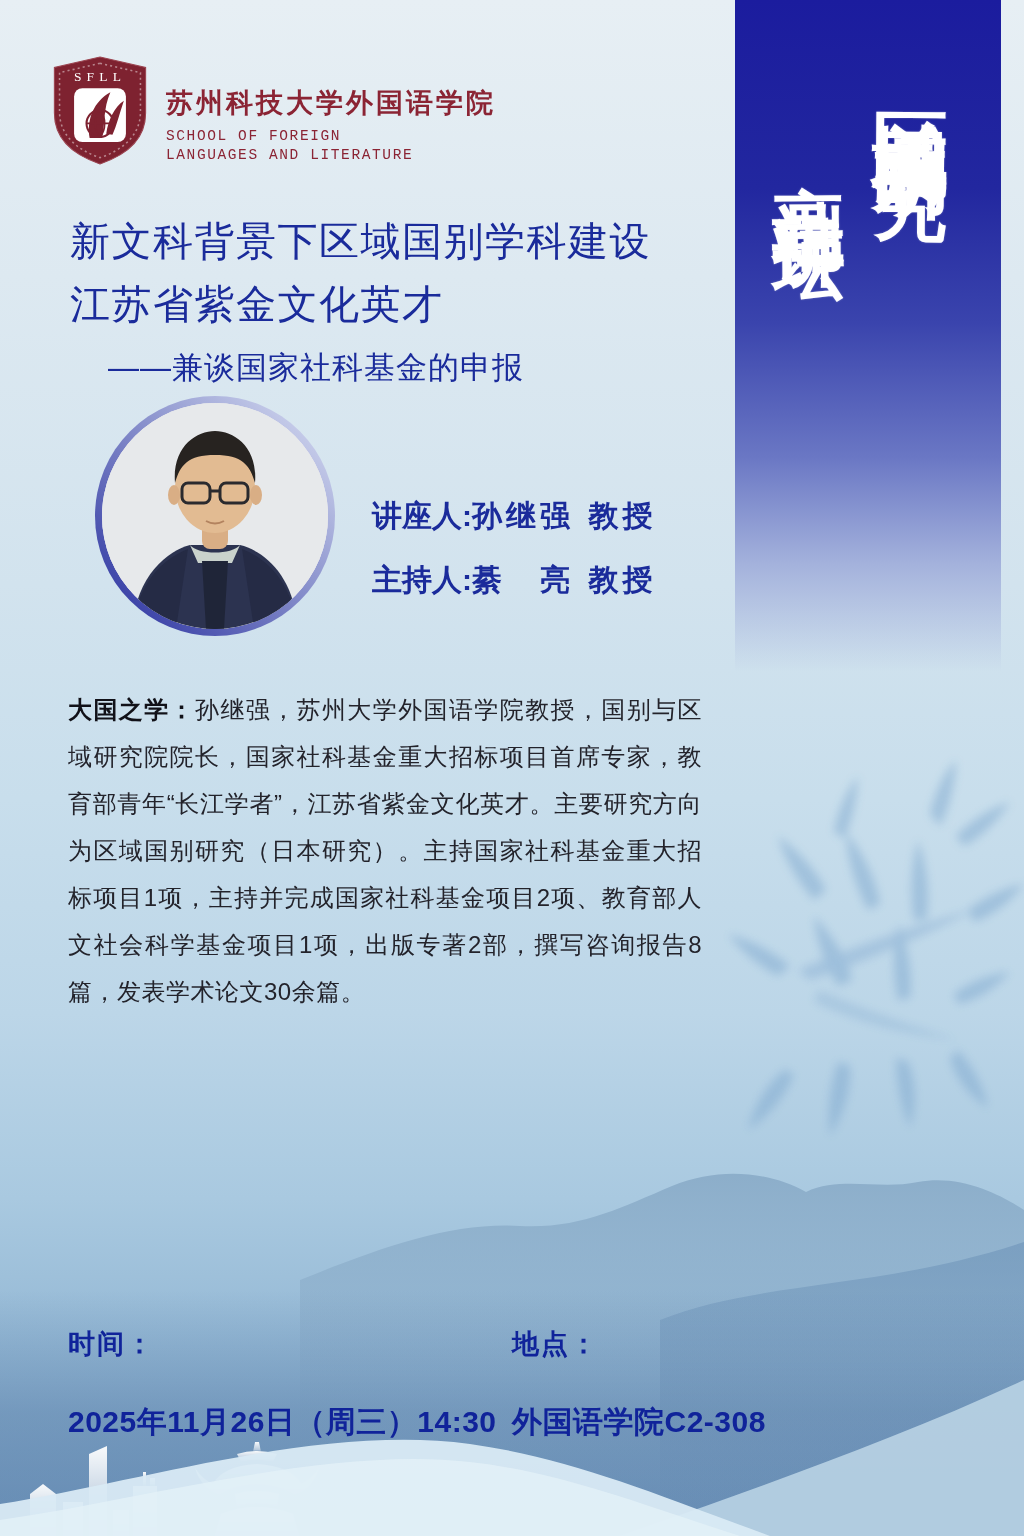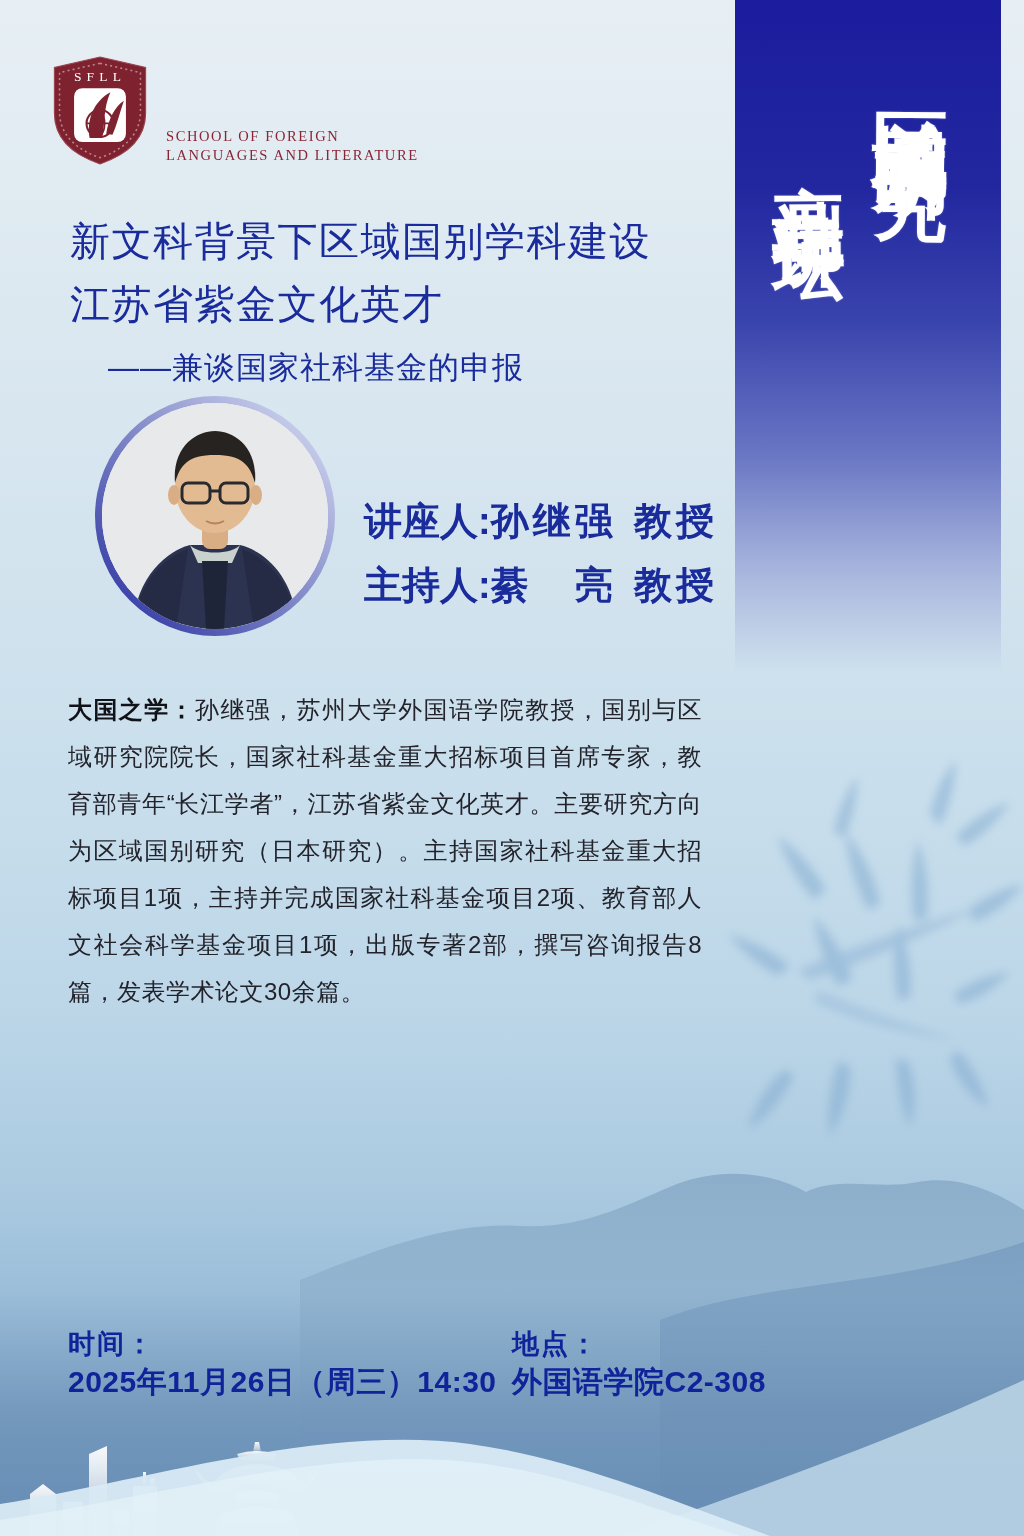--- a/index.html
+++ b/index.html
@@ -25,55 +25,55 @@
   }
   .banner .v-main{top:52px;right:38px;font-size:76px;letter-spacing:10px;transform:rotate(.5deg);}
   .banner .v-sub{top:126px;left:26px;font-size:72px;letter-spacing:16px;transform:rotate(-.5deg);}
 
   
   .logo-row{left:48px;top:55px;width:560px;height:115px;}
   .shield{position:absolute;left:0;top:0;width:104px;height:112px;}
   .logo-cn{position:absolute;left:118px;top:30px;color:#8b2434;
     font-family:"DejaVu Serif",serif;font-weight:bold;font-size:27px;letter-spacing:3px;}
   .logo-en{position:absolute;left:118px;top:72px;color:#8b2434;
-    font-family:Liberation Serif, serif;font-size:14.5px;letter-spacing:1.6px;line-height:19px;}
+    font-family:Liberation Mono, monospace;font-size:14.5px;letter-spacing:1.6px;line-height:19px;}
 
   
   .title{left:70px;top:210px;color:#1a2b9b;font-weight:400;}
   .title .t-big{font-size:40px;line-height:63px;letter-spacing:1.5px;}
   .title .t-sub{font-size:31px;line-height:48px;margin-top:8px;letter-spacing:1px;margin-left:38px;}
 
   
   .photo-ring{
     left:95px;top:396px;width:240px;height:240px;border-radius:50%;
     background:linear-gradient(to bottom left,#dfe4f5 0%,#8a92cd 45%,#232a9c 100%);
     padding:0;box-sizing:border-box;
   }
   .photo-inner{
     position:absolute;left:7px;top:7px;width:226px;height:226px;border-radius:50%;
     overflow:hidden;background:#ebecee;
   }
-  .speaker-line{color:#1a2b9b;font-size:38px;font-weight:bold;white-space:nowrap;}
+  .speaker-line{color:#1a2b9b;font-size:30px;font-weight:bold;white-space:nowrap;margin-left:8px;}
   .sl1{left:364px;top:496px;}
   .sl2{left:364px;top:560px;}
   .speaker-name{font-family:"DejaVu Serif",serif;font-weight:bold;letter-spacing:4px;}
 
   
   .para{
     left:68px;width:634px;color:#23232b;font-size:24px;line-height:47px;
     text-align:justify;letter-spacing:.5px;
   }
   .para .plabel{font-weight:bold;color:#111118;}
   .bio{top:686px;}
   .abstract{top:962px;}
 
   
   .f-label{color:#10239a;font-family:"DejaVu Serif",serif;font-weight:bold;
     font-size:27px;letter-spacing:2px;white-space:nowrap;}
-  .f-value{color:#10239a;font-size:30px;font-weight:bold;white-space:nowrap;letter-spacing:.5px;}
+  .f-value{color:#10239a;font-size:30px;font-weight:bold;white-space:nowrap;letter-spacing:.5px;margin-top:40px;}
   .ft-label{left:68px;top:1326px;}
   .ft-value{left:68px;top:1362px;}
   .fl-label{left:512px;top:1326px;}
   .fl-value{left:512px;top:1362px;}
 
   
   .leaves{left:718px;top:740px;width:306px;height:450px;filter:blur(5px);opacity:.85;}
   .mountains{left:0;top:1130px;width:1024px;height:406px;}
   .deepband{left:0;top:1290px;width:1024px;height:246px;
     background:linear-gradient(180deg,rgba(84,120,163,0) 0%,rgba(80,116,160,.38) 50%,rgba(86,123,166,.5) 100%);}
@@ -137,20 +137,21 @@
     <svg class="shield" viewBox="0 0 100 108">
       <path d="M50,2 L94,12 V56 C94,82 74,97 50,105 C26,97 6,82 6,56 V12 Z" fill="#7e2230" stroke="#9b4450" stroke-width="1"></path>
       <path d="M50,8 L89,17 V55 C89,78 71,92 50,99 C29,92 11,78 11,55 V17 Z" fill="none" stroke="rgba(255,255,255,.45)" stroke-width="1.5" stroke-dasharray="2 3"></path>
       <text x="50" y="25" text-anchor="middle" font-family="Liberation Serif,serif" font-size="13" letter-spacing="5" fill="#ffffff">SFLL</text>
       <rect x="25" y="32" width="50" height="52" rx="8" fill="#ffffff"></rect>
       <path d="M40,80 C37,62 44,45 60,36 C53,52 55,66 52,80 Z" fill="#7e2230"></path>
       <path d="M56,76 C58,62 64,50 73,44 C69,56 66,68 62,77 Z" fill="#7e2230"></path>
       <circle cx="50" cy="66" r="13" fill="none" stroke="#7e2230" stroke-width="2"></circle>
       <path d="M37,66 H63 M50,53 C44,60 44,72 50,79 M50,53 C56,60 56,72 50,79" fill="none" stroke="#7e2230" stroke-width="1.6"></path>
     </svg>
+    <div class="logo-cn">苏州科技大学外国语学院</div>
     <div class="logo-en">
       <div>SCHOOL OF FOREIGN</div>
       <div>LANGUAGES AND LITERATURE</div>
     </div>
   </div>
 
   <div class="abs title">
     <div class="t-big">新文科背景下区域国别学科建设</div>
     <div class="t-big">江苏省紫金文化英才</div>
     <div class="t-sub">——兼谈国家社科基金的申报</div>

